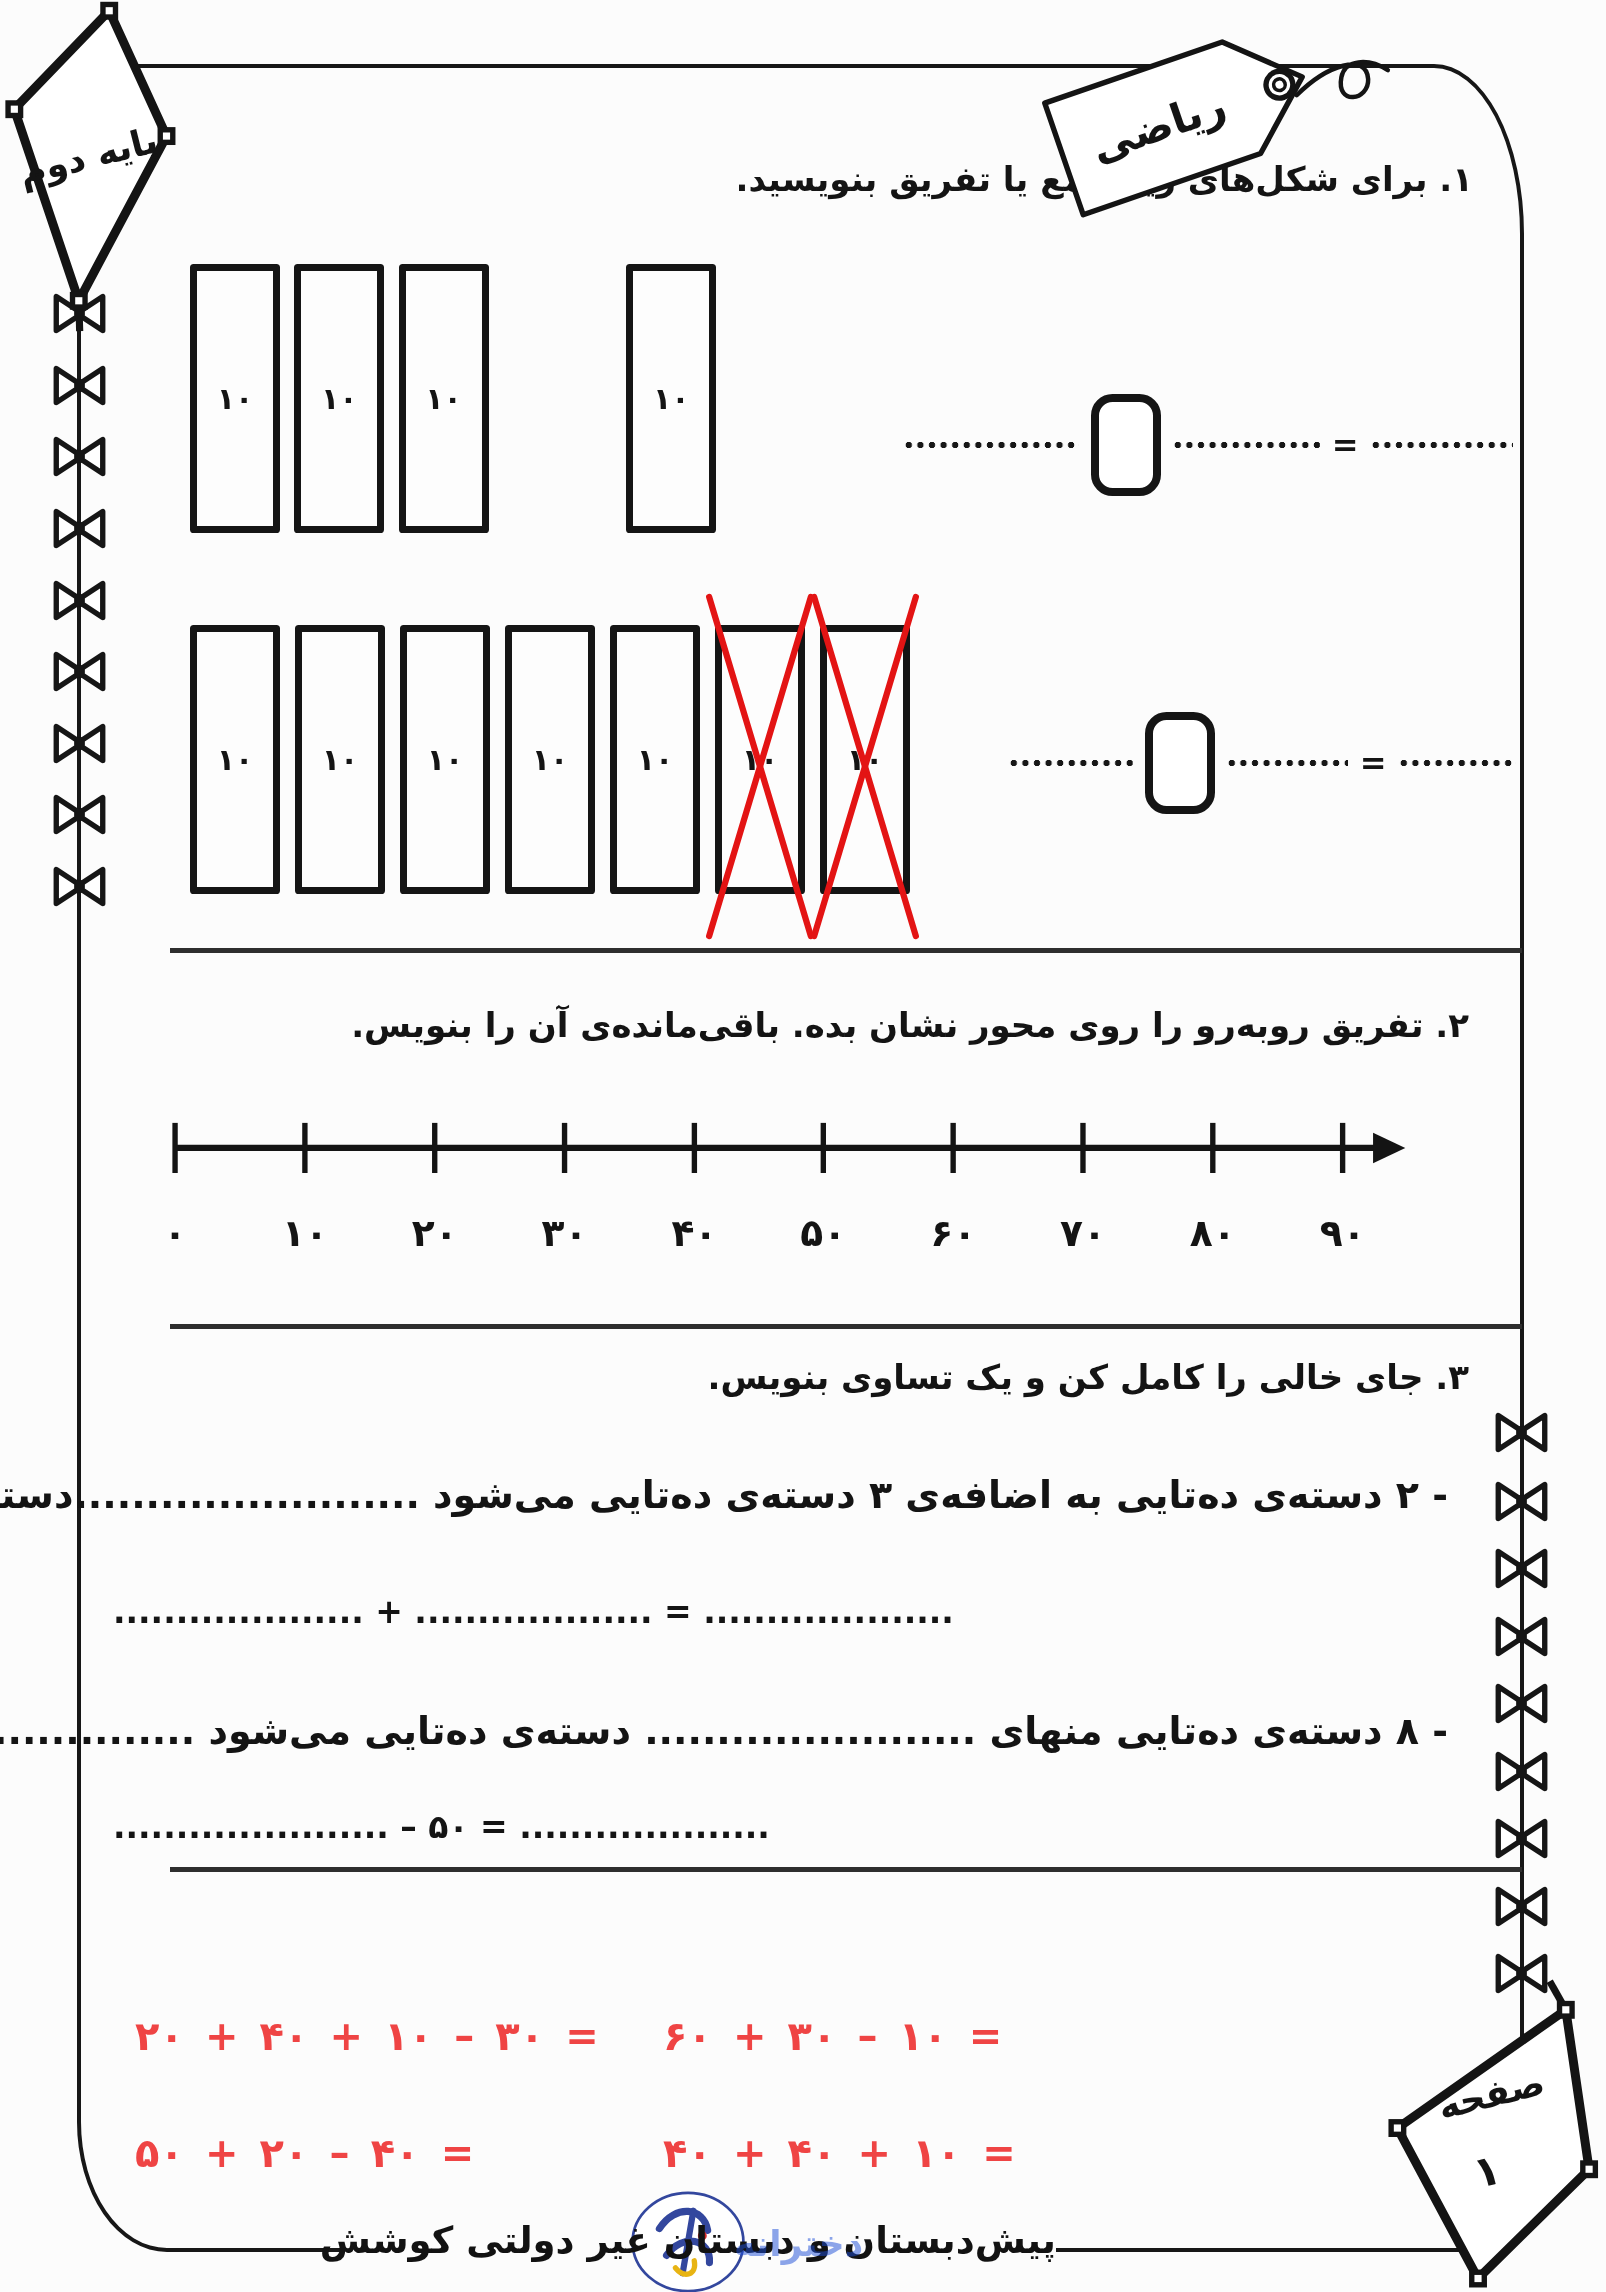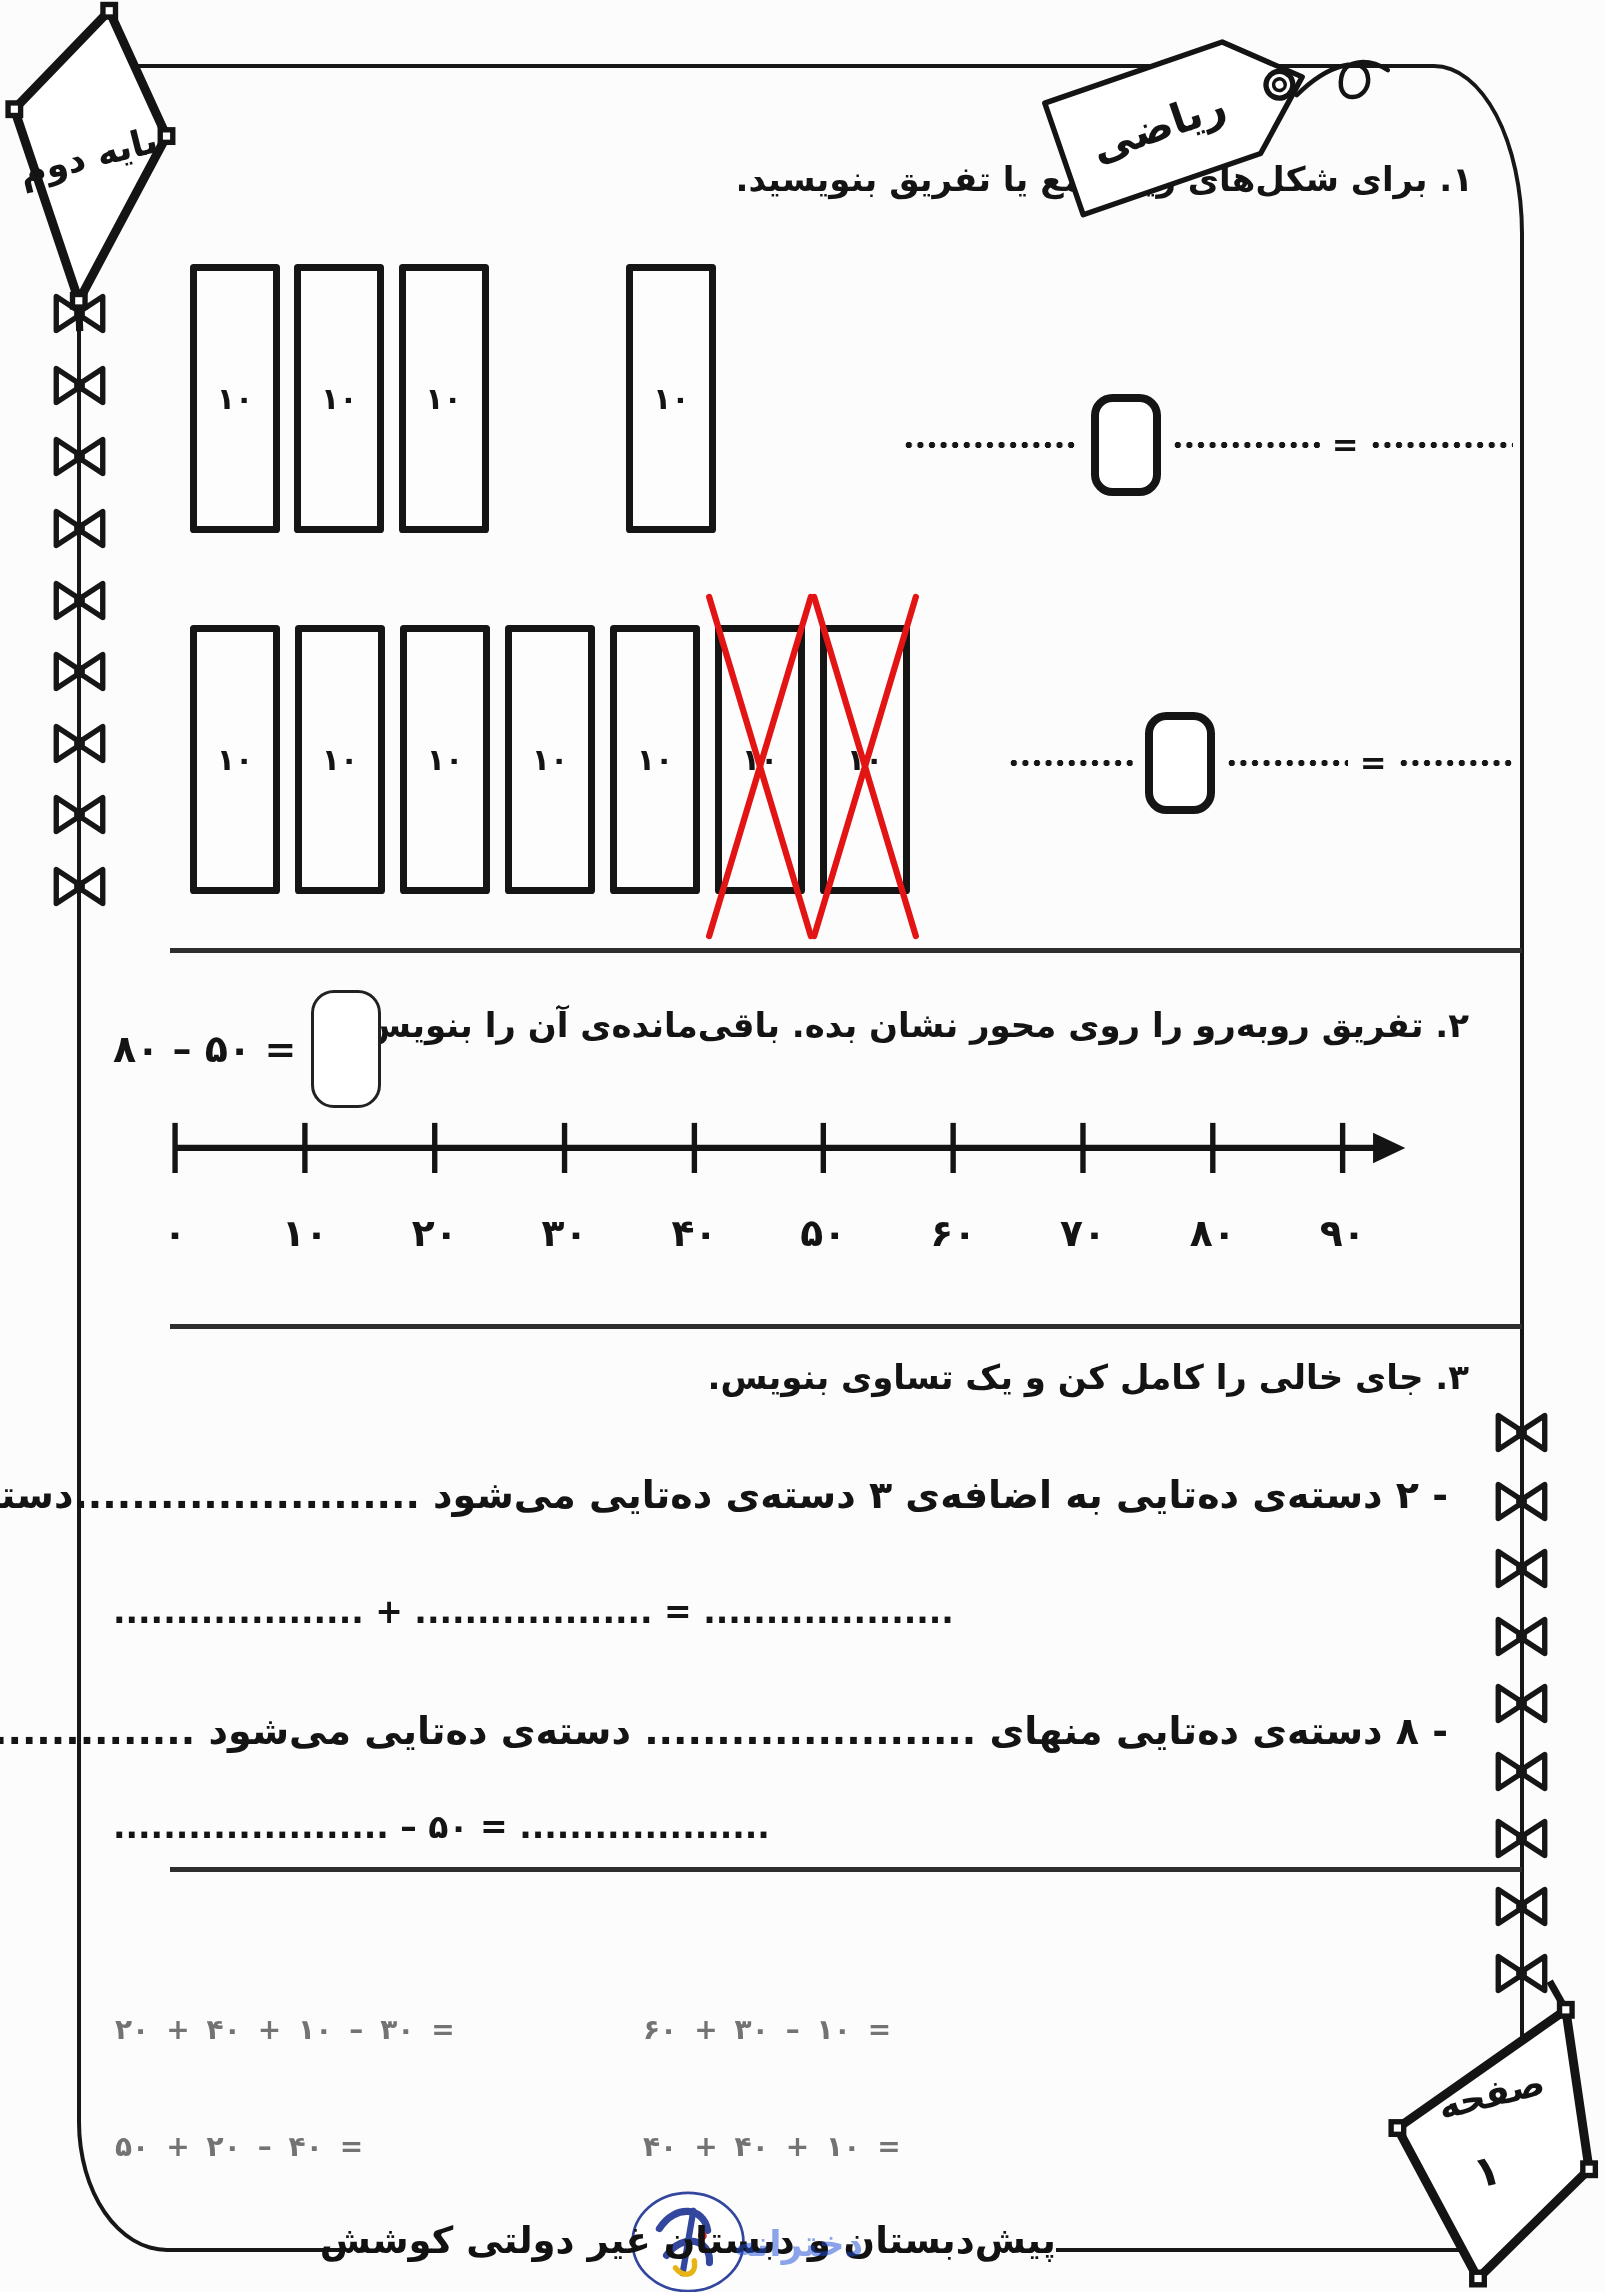--- a/index.html
+++ b/index.html
@@ -10,21 +10,21 @@
   .frame{position:absolute;left:77px;top:64px;width:1447px;height:2188px;box-sizing:border-box;
          border:4.5px solid #171717;z-index:1;
          border-radius:1.8px 90px 54px 90px / 1.8px 170px 54px 130px;}
   .hr{position:absolute;left:170px;width:1352px;height:4.5px;background:#2e2e2e;z-index:2;}
   #hr1{top:948px;} #hr2{top:1324px;} #hr3{top:1867px;}
 
   
   .h{position:absolute;font-weight:bold;color:#141414;font-size:34px;white-space:nowrap;direction:rtl;z-index:3;}
   .item{position:absolute;font-weight:bold;color:#141414;font-size:38px;white-space:nowrap;direction:rtl;z-index:3;}
   .eqline{position:absolute;left:113px;direction:ltr;font-weight:bold;font-size:33px;color:#141414;white-space:nowrap;z-index:3;}
-  .calc{position:absolute;direction:ltr;font-weight:bold;font-size:28px;color:#737373;white-space:nowrap;z-index:3;word-spacing:7.2px;}
+  .calc{position:absolute;direction:ltr;font-weight:bold;font-size:40px;color:#ef4444;white-space:nowrap;z-index:3;word-spacing:7.2px;margin-left:20px;}
 
   
   .blockrow{position:absolute;display:flex;gap:14.3px;z-index:3;}
   #row1{left:190px;top:264px;}
   #row2{left:190px;top:625px;gap:15px;}
   .tenblock{width:90px;height:269px;border:7.2px solid #151515;border-radius:3.6px;background:#fdfdfd;
             box-sizing:border-box;display:flex;align-items:center;justify-content:center;position:relative;flex:0 0 auto;}
   .tenlabel{font-size:30px;font-weight:bold;color:#141414;}
   .groupgap{width:109px;flex:0 0 auto;}
   .redx{position:absolute;left:50%;top:-41px;width:116px;height:351px;transform:translateX(-50%);
@@ -256,24 +256,20 @@
   <div class="ansrow" id="ans2">
     <span class="dots" style="width:125px;"></span>
     <span class="opbox"></span>
     <span class="dots" style="width:122px;"></span>
     <span class="eqsign">=</span>
     <span class="dots" style="width:118px;"></span>
   </div>
 
   <div class="h" style="right:138px;top:1005px;">۲. تفریق روبه‌رو را روی محور نشان بده. باقی‌مانده‌ی آن را بنویس.</div>
 
-  <div id="q2expr">
-    <span class="q2text">۸۰ – ۵۰ =</span>
-    <span class="q2box"></span>
-  </div>
 
   <svg id="numberline" viewBox="0 0 1424 186">
     <line class="axis" x1="28" y1="60" x2="1382" y2="60"></line>
     <polygon points="1402,60 1366,43 1366,77" fill="#141414"></polygon>
     <line class="tick" x1="28" y1="32" x2="28" y2="88"></line>
     <line class="tick" x1="173" y1="32" x2="173" y2="88"></line>
     <line class="tick" x1="318" y1="32" x2="318" y2="88"></line>
     <line class="tick" x1="463" y1="32" x2="463" y2="88"></line>
     <line class="tick" x1="608" y1="32" x2="608" y2="88"></line>
     <line class="tick" x1="752" y1="32" x2="752" y2="88"></line>

